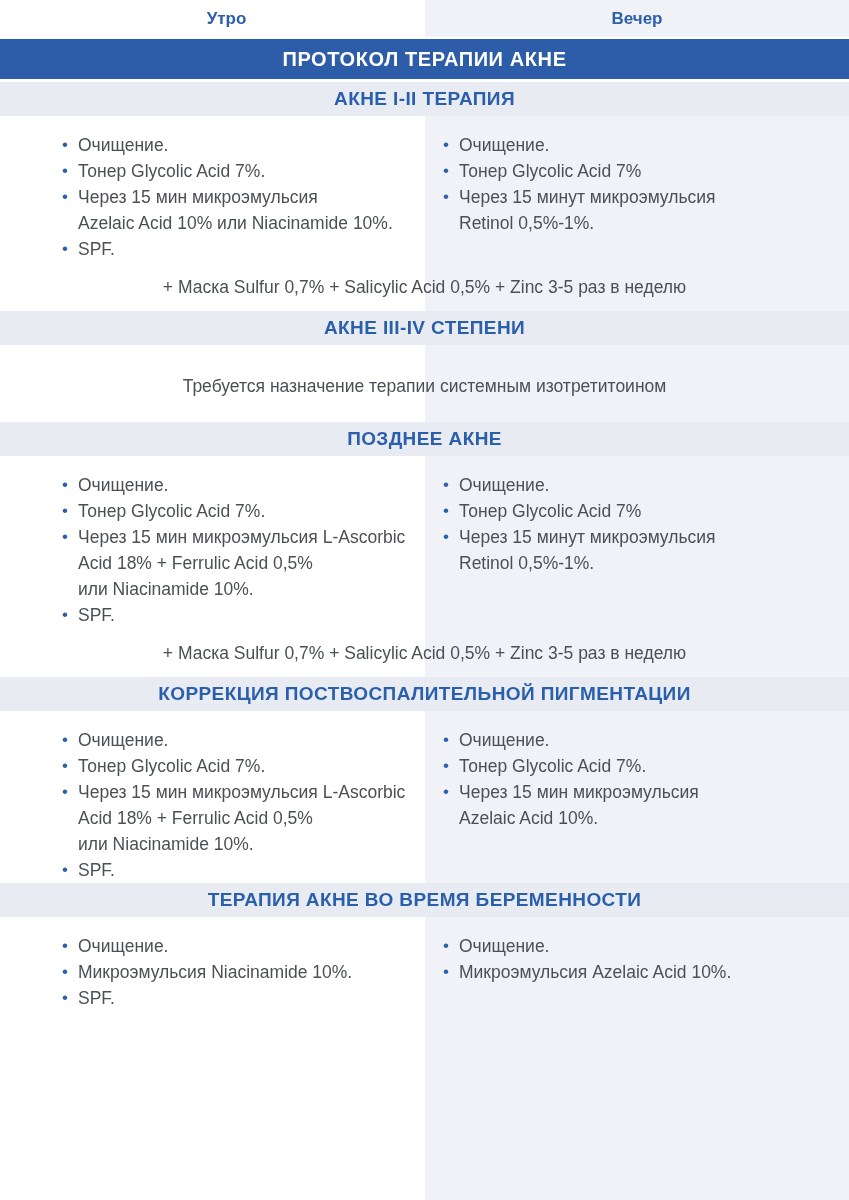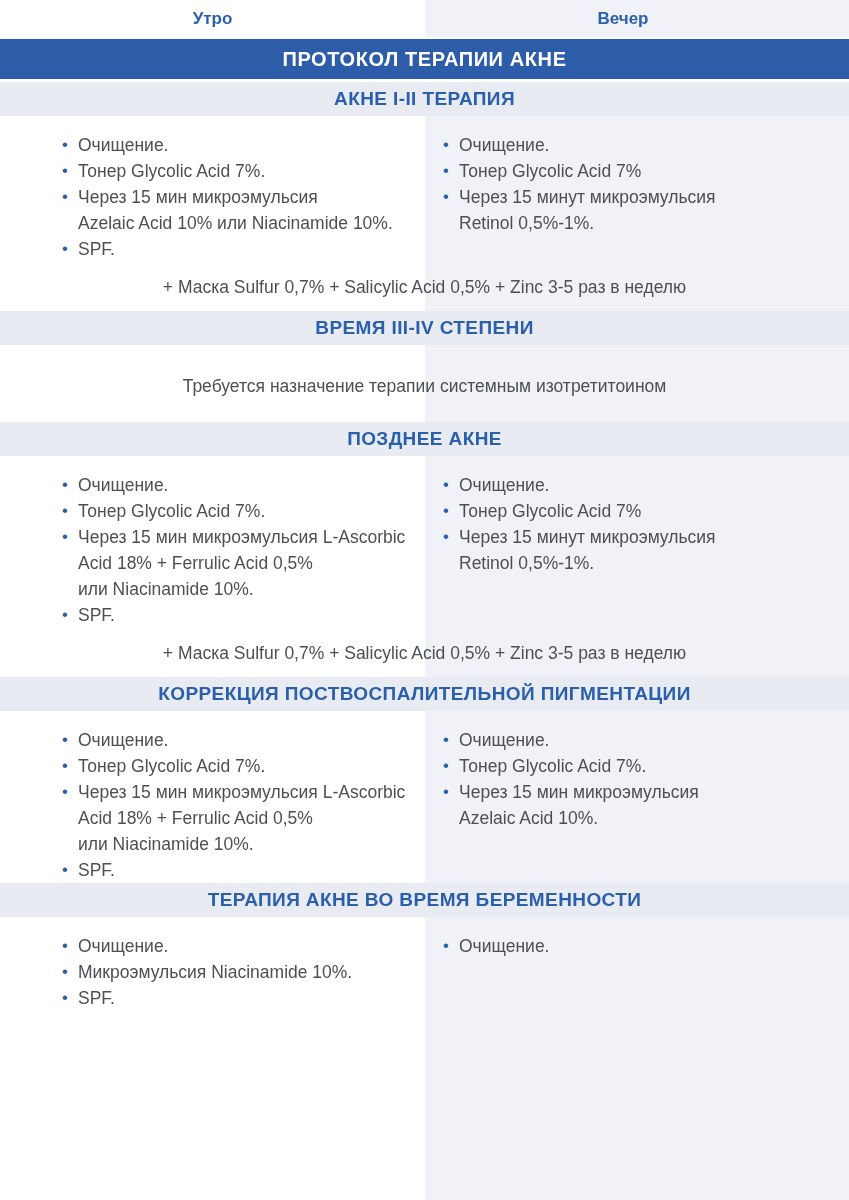--- a/index.html
+++ b/index.html
@@ -10,21 +10,21 @@
     --text-gray:#4c5055;
   }
   *{box-sizing:border-box;}
   html,body{margin:0;padding:0;}
   body{
     width:849px;height:1200px;
     font-family:"Liberation Sans",sans-serif;
     background:linear-gradient(90deg,#ffffff 0,#ffffff 425px,var(--column-gray) 425px,var(--column-gray) 100%);
     overflow:hidden;
   }
-  .header-row{display:flex;height:37px;}
+  .header-row{display:flex;height:37px;justify-content:center;}
   .header-cell{width:425px;display:flex;align-items:center;justify-content:center;}
   .header-cell.evening{width:396px;}
   .header-label{font-size:17px;font-weight:bold;color:var(--heading-blue);}
   .sep2{height:2px;background:#ffffff;}
   .sep3{height:3px;background:#ffffff;}
   .main-banner{
     height:40px;background:var(--banner-blue);color:#ffffff;
     display:flex;align-items:center;justify-content:center;
     font-size:20px;font-weight:bold;letter-spacing:0.6px;
   }
@@ -92,21 +92,21 @@
         <ul class="blist">
           <li class="bitem">Очищение.</li>
           <li class="bitem">Тонер Glycolic Acid 7%</li>
           <li class="bitem">Через 15 минут микроэмульсия
 Retinol 0,5%-1%.</li>
         </ul>
       </div>
     </div>
     <div class="note">+ Маска Sulfur 0,7% + Salicylic Acid 0,5% + Zinc 3-5 раз в неделю</div>
     <div class="band">
-      <span class="band-text">ВРЕМЯ III-IV СТЕПЕНИ</span>
+      <span class="band-text">АКНЕ III-IV СТЕПЕНИ</span>
     </div>
     <div class="note standalone">Требуется назначение терапии системным изотретитоином</div>
     <div class="band">
       <span class="band-text">ПОЗДНЕЕ АКНЕ</span>
     </div>
     <div class="cols">
       <div class="col morning">
         <ul class="blist">
           <li class="bitem">Очищение.</li>
           <li class="bitem">Тонер Glycolic Acid 7%.</li>
@@ -156,16 +156,17 @@
       <div class="col morning">
         <ul class="blist">
           <li class="bitem">Очищение.</li>
           <li class="bitem">Микроэмульсия Niacinamide 10%.</li>
           <li class="bitem">SPF.</li>
         </ul>
       </div>
       <div class="col evening">
         <ul class="blist">
           <li class="bitem">Очищение.</li>
+          <li class="bitem">Микроэмульсия Azelaic Acid 10%.</li>
         </ul>
       </div>
     </div>
   </div>
 
 </body></html>

